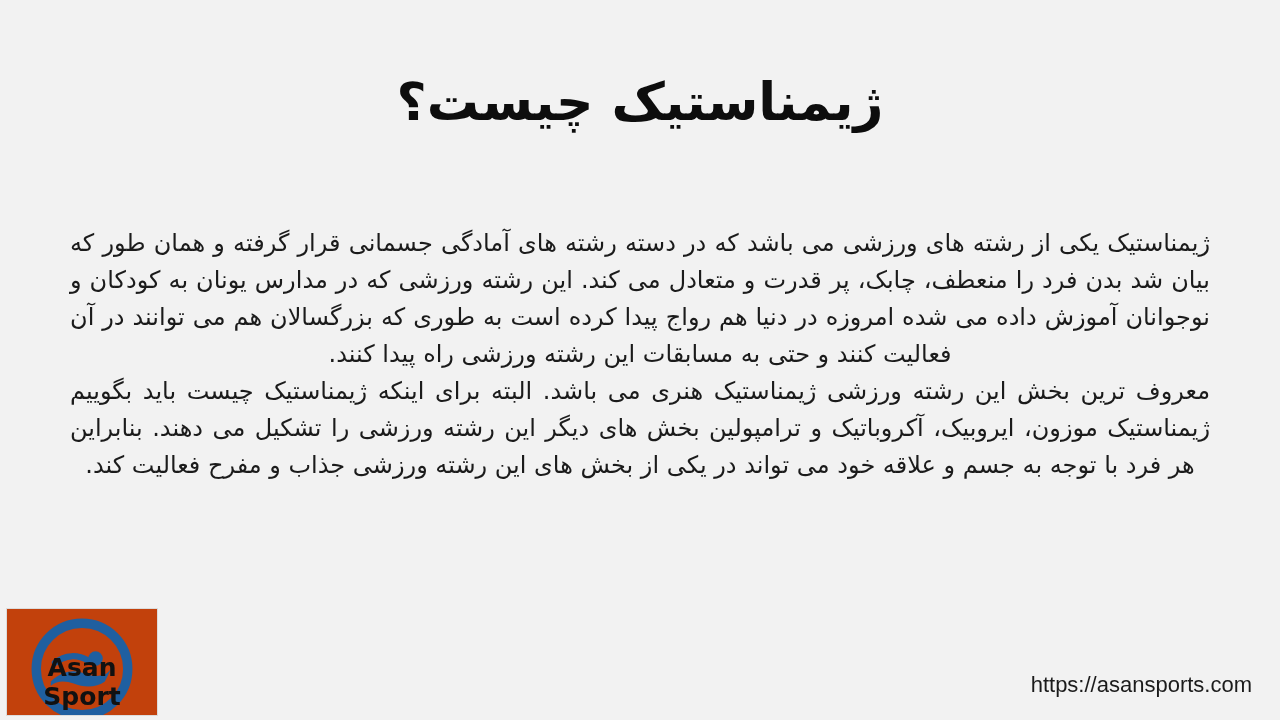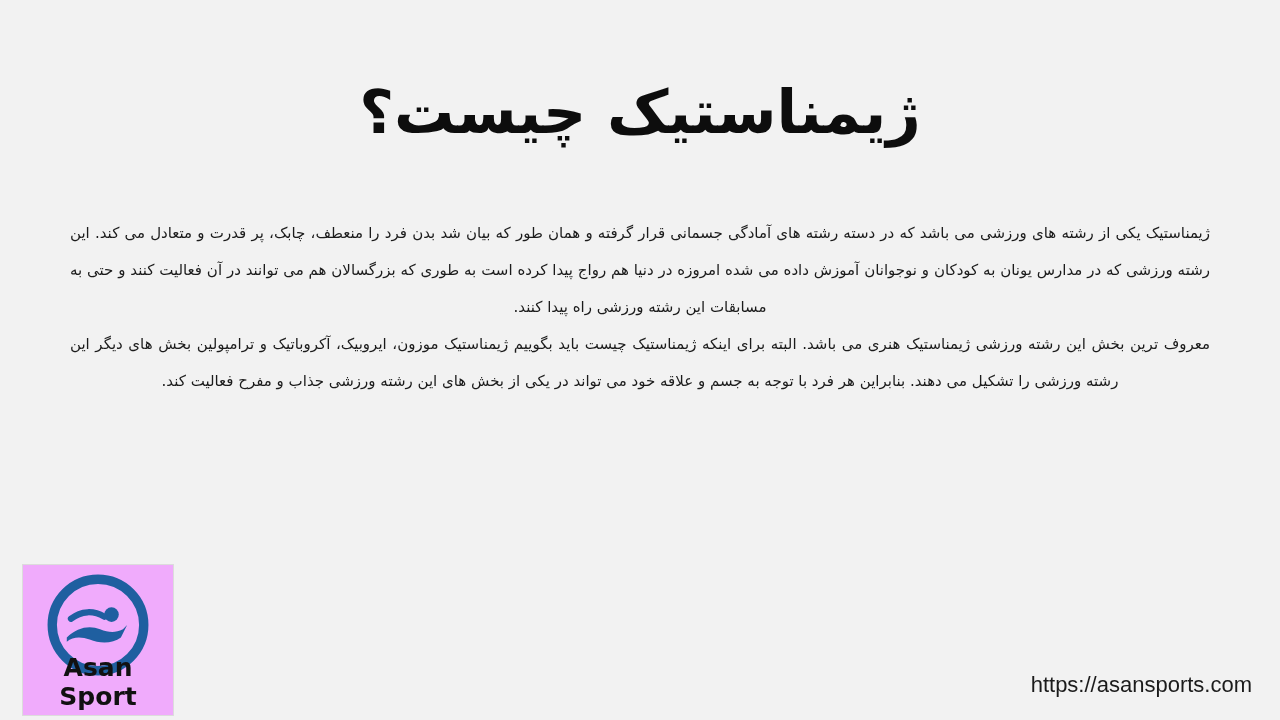--- a/index.html
+++ b/index.html
@@ -19,49 +19,49 @@
     width: 1280px;
     height: 720px;
     box-sizing: border-box;
   }
   .title {
     position: absolute;
     top: 38px;
     left: 0;
     right: 0;
     text-align: center;
-    font-size: 60px;
+    font-size: 52px;
     font-weight: bold;
     color: #0d0d0d;
     direction: rtl;
     letter-spacing: 0px;
     line-height: 1.15;
   }
   .body-text {
     position: absolute;
-    top: 215px;
+    top: 225px;
     right: 70px;
     width: 1140px;
     direction: rtl;
     text-align: justify;
     text-align-last: center;
     color: #1b1b1b;
-    font-size: 15px;
+    font-size: 24px;
     line-height: 37px;
   }
   .body-text p {
     margin: 0;
   }
   .logo-box {
     position: absolute;
-    left: 22px;
+    left: 6px;
     bottom: 4px;
     width: 152px;
-    height: 152px;
-    background: #f0abfc;
+    height: 108px;
+    background: #c2410c;
     border: 1px solid #dcdcdc;
     box-sizing: border-box;
     overflow: hidden;
   }
   .logo-mark {
     position: absolute;
     top: 8px;
     left: 50%;
     transform: translateX(-50%);
     width: 104px;

